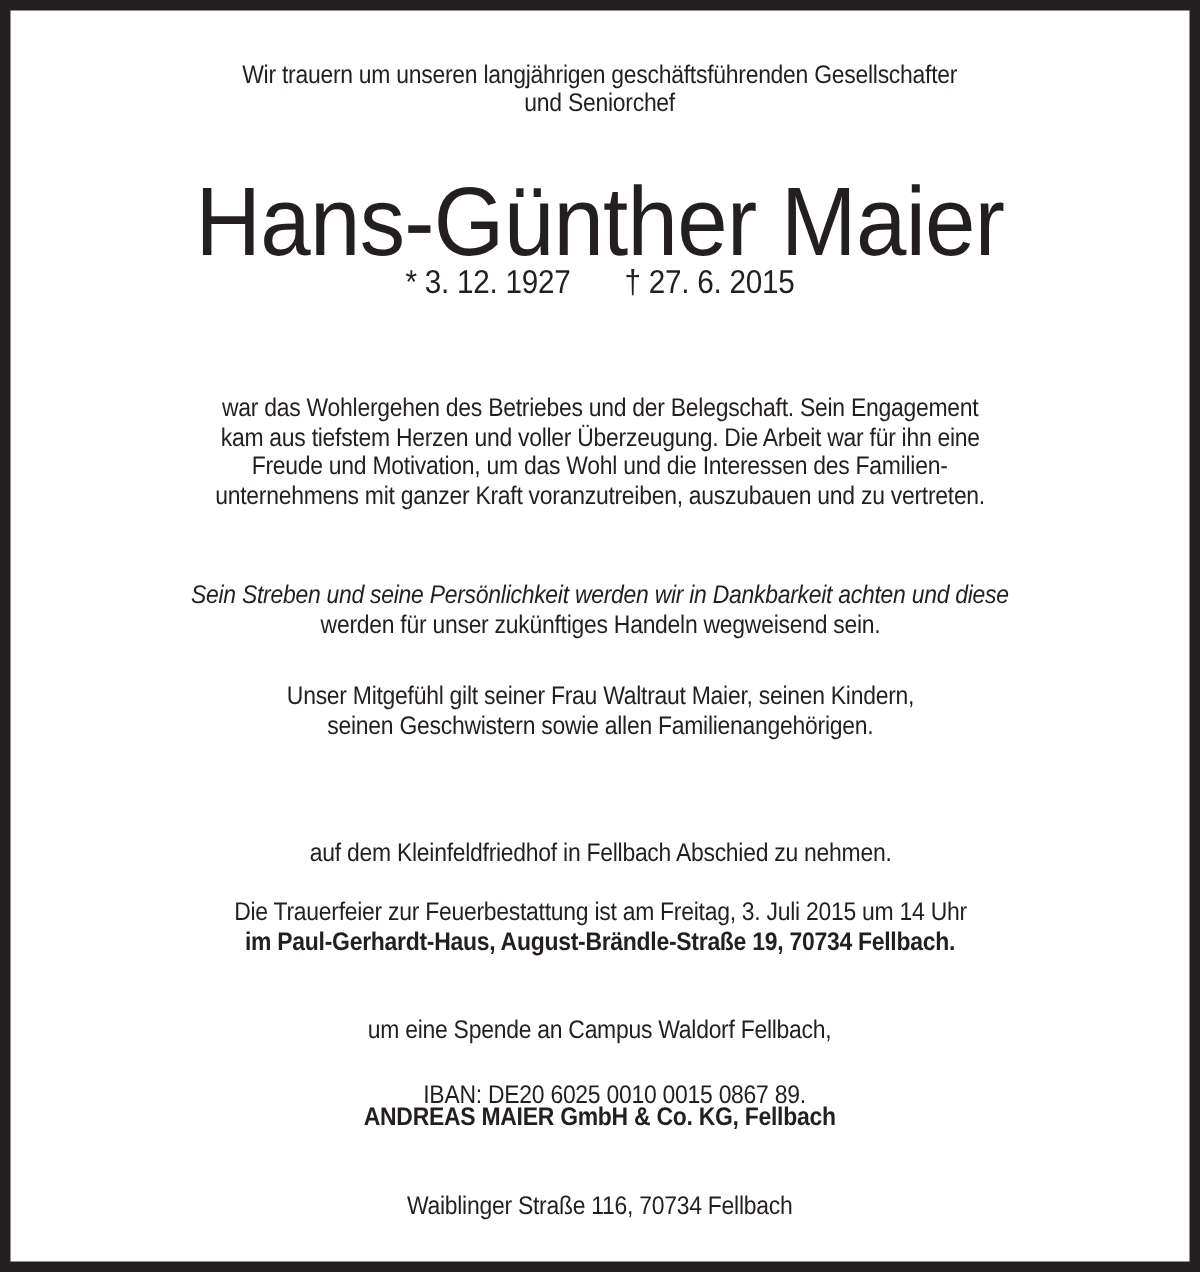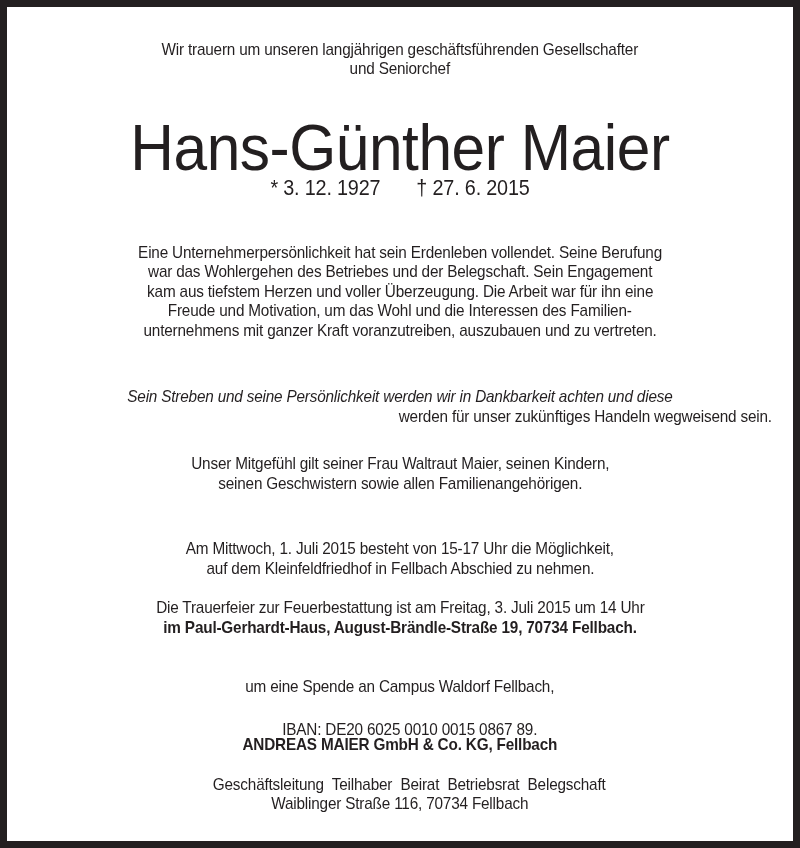--- a/index.html
+++ b/index.html
@@ -74,53 +74,47 @@
   <div class="line name" style="top:113px;">
     <span class="squeeze">Hans-Günther Maier</span>
   </div>
 
   <div class="line dates" style="top:170px;">
     <span class="squeeze">
       <span>* 3. 12. 1927</span><span class="gap"></span><span>† 27. 6. 2015</span>
     </span>
   </div>
 
-  <div class="line" style="top:236px;">
-    <span class="squeeze">Eine Unternehmerpersönlichkeit hat sein Erdenleben vollendet. Seine Berufung</span>
-  </div>
   <div class="line" style="top:255px;">
     <span class="squeeze">war das Wohlergehen des Betriebes und der Belegschaft. Sein Engagement</span>
   </div>
   <div class="line" style="top:275px;">
     <span class="squeeze">kam aus tiefstem Herzen und voller Überzeugung. Die Arbeit war für ihn eine</span>
   </div>
   <div class="line" style="top:294px;">
     <span class="squeeze">Freude und Motivation, um das Wohl und die Interessen des Familien-</span>
   </div>
   <div class="line" style="top:314px;">
     <span class="squeeze">unternehmens mit ganzer Kraft voranzutreiben, auszubauen und zu vertreten.</span>
   </div>
 
   <div class="line" style="top:380px;font-style:italic;">
     <span class="squeeze">Sein Streben und seine Persönlichkeit werden wir in Dankbarkeit achten und diese</span>
   </div>
-  <div class="line" style="top:400px;text-align:right;">
+  <div class="line" style="top:400px;">
     <span class="squeeze">werden für unser zukünftiges Handeln wegweisend sein.</span>
   </div>
 
   <div class="line" style="top:447px;">
     <span class="squeeze">Unser Mitgefühl gilt seiner Frau Waltraut Maier, seinen Kindern,</span>
   </div>
   <div class="line" style="top:467px;">
     <span class="squeeze">seinen Geschwistern sowie allen Familienangehörigen.</span>
   </div>
 
-  <div class="line" style="top:532px;">
-    <span class="squeeze">Am Mittwoch, 1. Juli 2015 besteht von 15-17 Uhr die Möglichkeit,</span>
-  </div>
   <div class="line" style="top:552px;">
     <span class="squeeze">auf dem Kleinfeldfriedhof in Fellbach Abschied zu nehmen.</span>
   </div>
 
   <div class="line" style="top:591px;">
     <span class="squeeze">Die Trauerfeier zur Feuerbestattung ist am Freitag, 3. Juli 2015 um 14 Uhr</span>
   </div>
   <div class="line" style="top:611px;font-weight:bold;">
     <span class="squeeze">im Paul-Gerhardt-Haus, August-Brändle-Straße 19, 70734 Fellbach.</span>
   </div>
@@ -128,20 +122,17 @@
   <div class="line" style="top:670px;">
     <span class="squeeze">um eine Spende an Campus Waldorf Fellbach,</span>
   </div>
   <div class="line" style="top:713px;padding-left:20px;">
     <span class="squeeze">IBAN: DE20 6025 0010 0015 0867 89.</span>
   </div>
 
   <div class="line bold" style="top:728px;">
     <span class="squeeze">ANDREAS MAIER GmbH &amp; Co. KG, Fellbach</span>
   </div>
-  <div class="line" style="top:748px; white-space:pre;">
-    <span class="squeeze">Geschäftsleitung  Teilhaber  Beirat  Betriebsrat  Belegschaft</span>
-  </div>
   <div class="line" style="top:787px;">
     <span class="squeeze">Waiblinger Straße 116, 70734 Fellbach</span>
   </div>
 
 </div>
 
 </body></html>

